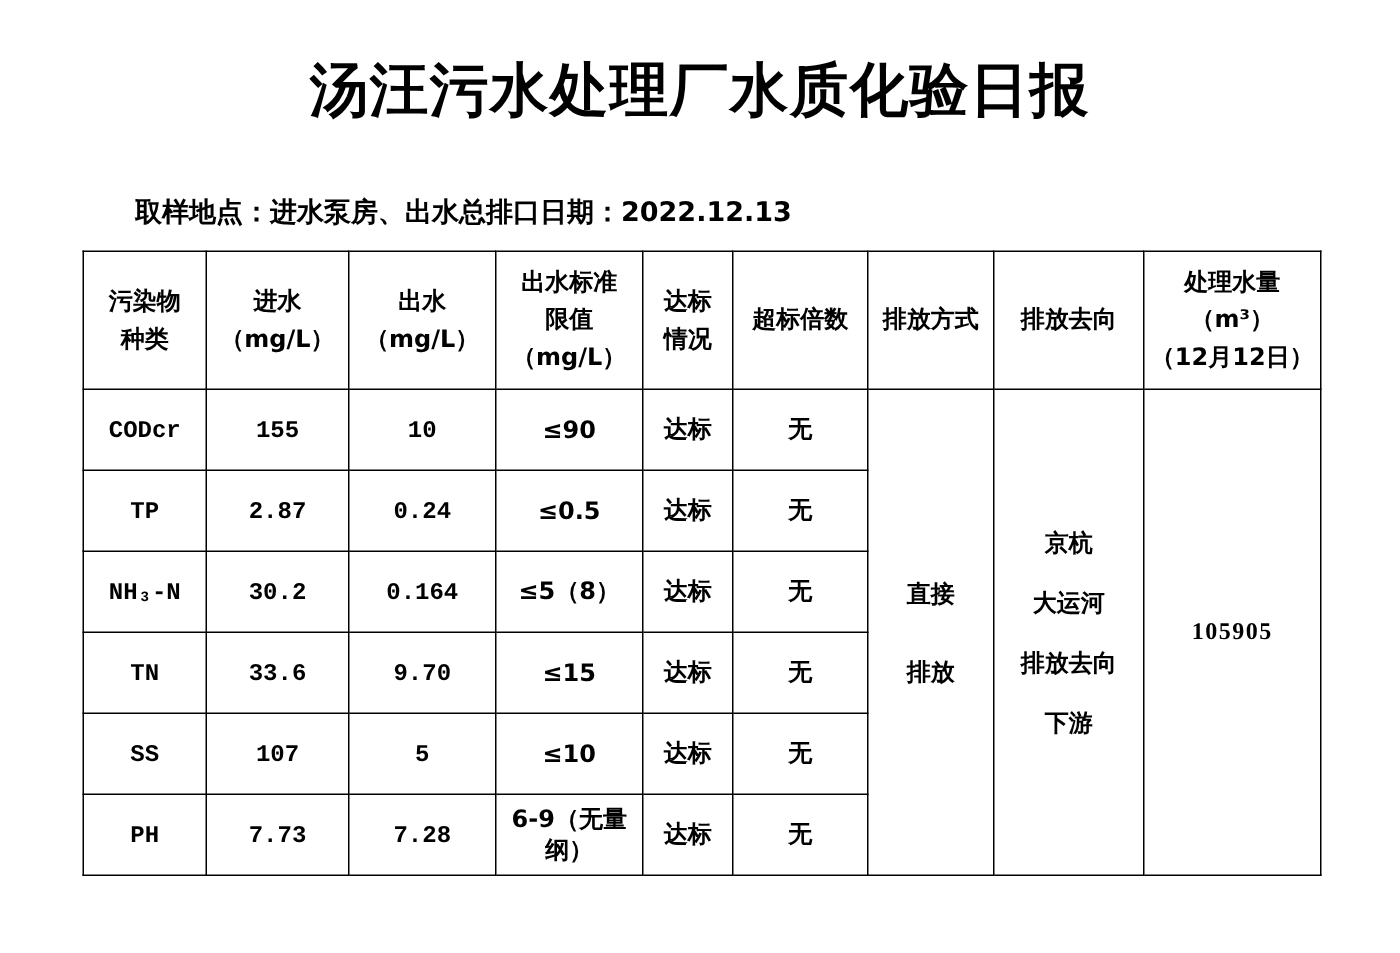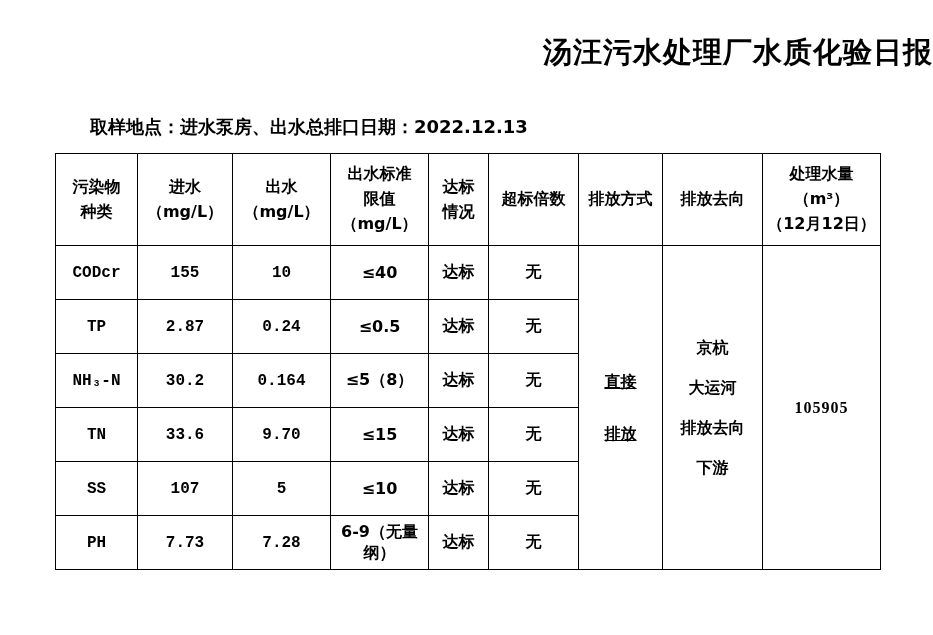--- a/index.html
+++ b/index.html
@@ -7,22 +7,22 @@
     width: 933px; height: 635px;
     background: #ffffff;
     color: #000000;
     font-family: "DejaVu Sans", "Liberation Sans", sans-serif;
     overflow: hidden;
   }
   .page { width: 933px; height: 635px; position: relative; }
 
   .report-title {
     padding-top: 33px;
-    text-align: right;
-    font-size: 29px;
+    text-align: center;
+    font-size: 39px;
     font-weight: bold;
     letter-spacing: 1px;
   }
 
   .meta-row {
     margin-top: 42px;
     padding: 0 90px;
     display: flex;
     font-size: 18px;
     font-weight: bold;
@@ -44,21 +44,21 @@
     padding: 0;
     overflow: hidden;
   }
   .report-table thead tr { height: 92px; }
   .report-table tbody tr { height: 54px; }
   .report-table th { line-height: 1.55; font-weight: bold; }
 
   .latin-cell {
     font-family: Liberation Mono, monospace;
   }
-  .method-cell { line-height: 52px; text-decoration: underline; }
+  .method-cell { line-height: 52px; }
   .dest-cell { line-height: 40px; }
   .volume-cell {
     font-family: "Liberation Serif", "DejaVu Serif", serif;
     font-weight: normal;
     font-size: 27px;
     letter-spacing: 1px;
   }
 
   .footnote {
     margin: 30px 0 0 88px;
@@ -109,21 +109,21 @@
         <th>处理水量
 （m³）
 （12月12日）</th>
       </tr>
     </thead>
     <tbody>
       <tr>
         <td class="latin-cell">CODcr</td>
         <td class="latin-cell">155</td>
         <td class="latin-cell">10</td>
-        <td>≤40</td>
+        <td>≤90</td>
         <td>达标</td>
         <td>无</td>
         <td class="method-cell" rowspan="6">直接
 排放</td>
         <td class="dest-cell" rowspan="6">京杭
 大运河
 排放去向
 下游</td>
         <td class="volume-cell" rowspan="6">105905</td>
       </tr>

